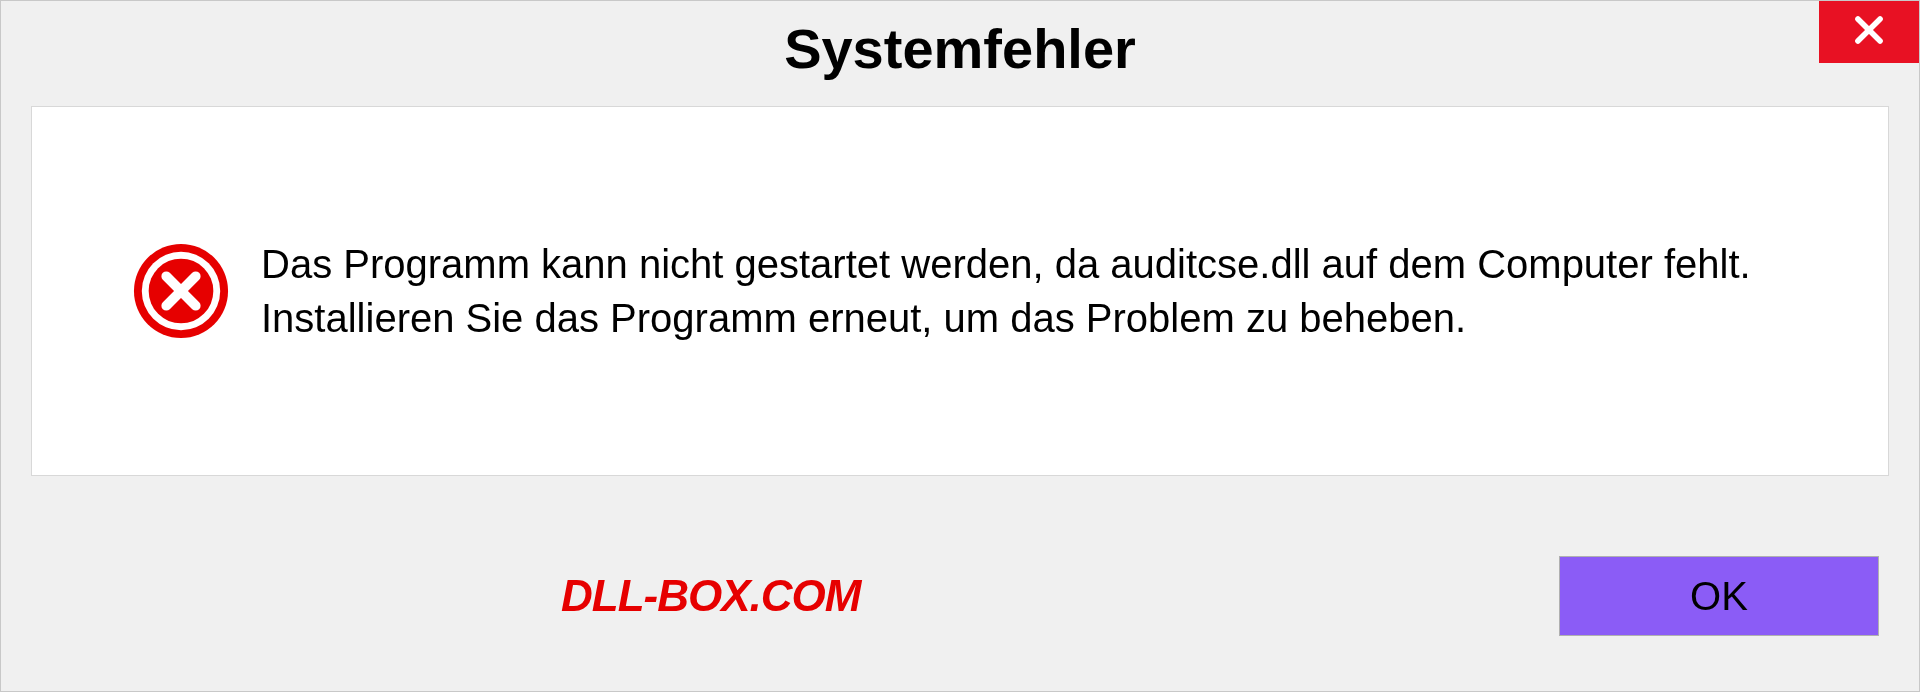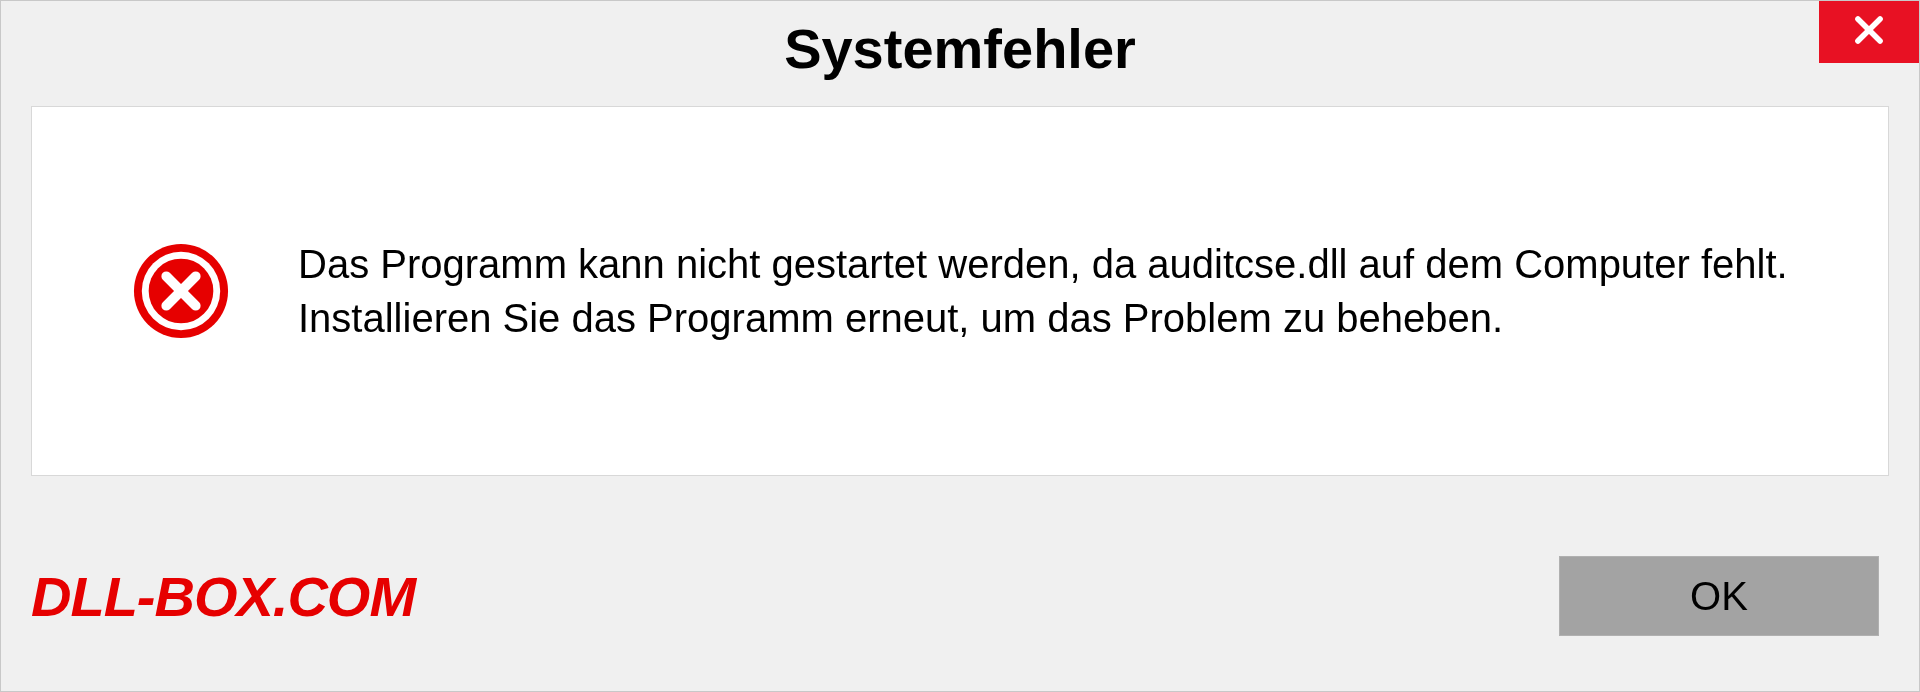--- a/index.html
+++ b/index.html
@@ -55,21 +55,21 @@
       flex: 1;
       padding: 10px 30px 0 30px;
     }
     .message-box {
       background: #ffffff;
       border: 1px solid #d8d8d8;
       height: 370px;
       display: flex;
       align-items: center;
       padding: 0 60px 0 100px;
-      gap: 68px;
+      gap: 31px;
     }
     .error-icon {
       width: 98px;
       height: 98px;
       flex-shrink: 0;
     }
     .error-icon svg {
       width: 100%;
       height: 100%;
     }
@@ -80,31 +80,32 @@
       font-weight: 400;
     }
     .footer {
       height: 190px;
       display: flex;
       align-items: center;
       justify-content: space-between;
       padding: 0 40px 0 30px;
     }
     .watermark {
-      font-size: 56px;
+      font-size: 44px;
       font-weight: 900;
       font-style: italic;
       color: #e60000;
       letter-spacing: -1px;
       font-family: Arial, sans-serif;
+      margin-left: 530px;
     }
     .ok-button {
       width: 320px;
       height: 80px;
-      background: #a3a3a3;
+      background: #8b5cf6;
       border: 1px solid #b0b0b0;
       font-size: 40px;
       color: #000;
       cursor: pointer;
       font-family: inherit;
     }
   </style>
 </head>
 <body>
 

